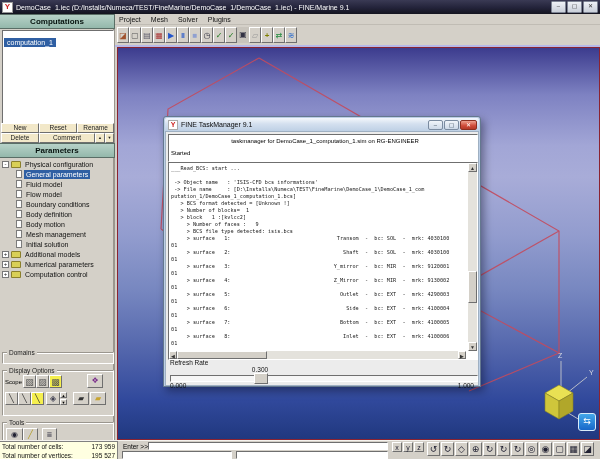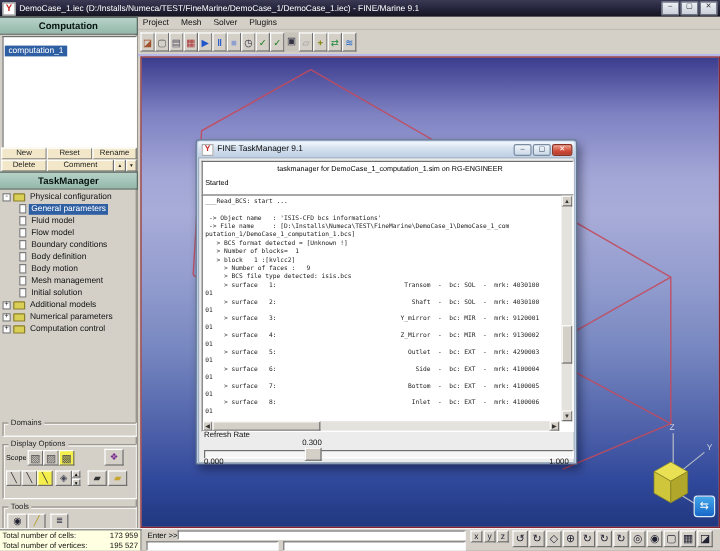--- a/index.html
+++ b/index.html
@@ -152,33 +152,33 @@
     <span class="tbtn bevel-out" style="color:#1c7a1c">✓</span>
     <span class="tbtn pressed" style="color:#334">▣</span>
     <span class="tbtn bevel-out" style="color:#999">▱</span>
     <span class="tbtn bevel-out" style="color:#808000;font-weight:bold">+</span>
     <span class="tbtn bevel-out" style="color:#1a8a3a">⇄</span>
     <span class="tbtn bevel-out" style="color:#2266cc">≋</span>
   </div>
   <div class="abs topstrip"></div>
 
   <div class="abs sidebar">
-    <div class="abs phead" style="top:0">Computation</div>
+    <div class="abs phead" style="top:0">Computations</div>
     <div class="abs listbox bevel-in">
       <span class="listitem">computation_1</span>
     </div>
     <span class="sbtn bevel-out" style="left:1px;top:109px;width:38px">New</span>
     <span class="sbtn bevel-out" style="left:39px;top:109px;width:38px">Reset</span>
     <span class="sbtn bevel-out" style="left:77px;top:109px;width:37px">Rename</span>
     <span class="sbtn bevel-out" style="left:1px;top:119px;width:38px">Delete</span>
     <span class="sbtn bevel-out" style="left:39px;top:119px;width:56px">Comment</span>
     <span class="sbtn bevel-out" style="left:95px;top:119px;width:10px;font-size:4px">▲</span>
     <span class="sbtn bevel-out" style="left:105px;top:119px;width:9px;font-size:4px">▼</span>
 
-    <div class="abs phead" style="top:129px">TaskManager</div>
+    <div class="abs phead" style="top:129px">Parameters</div>
 
     <div class="abs tree">
       <div class="trow">
         <span class="exp">-</span>
         <span class="fold"></span>
         <span class="tlbl">Physical configuration</span>
       </div>
       <div class="trow" style="padding-left:14px">
         <span class="leaf"></span>
         <span class="tlbl sel">General parameters</span>

